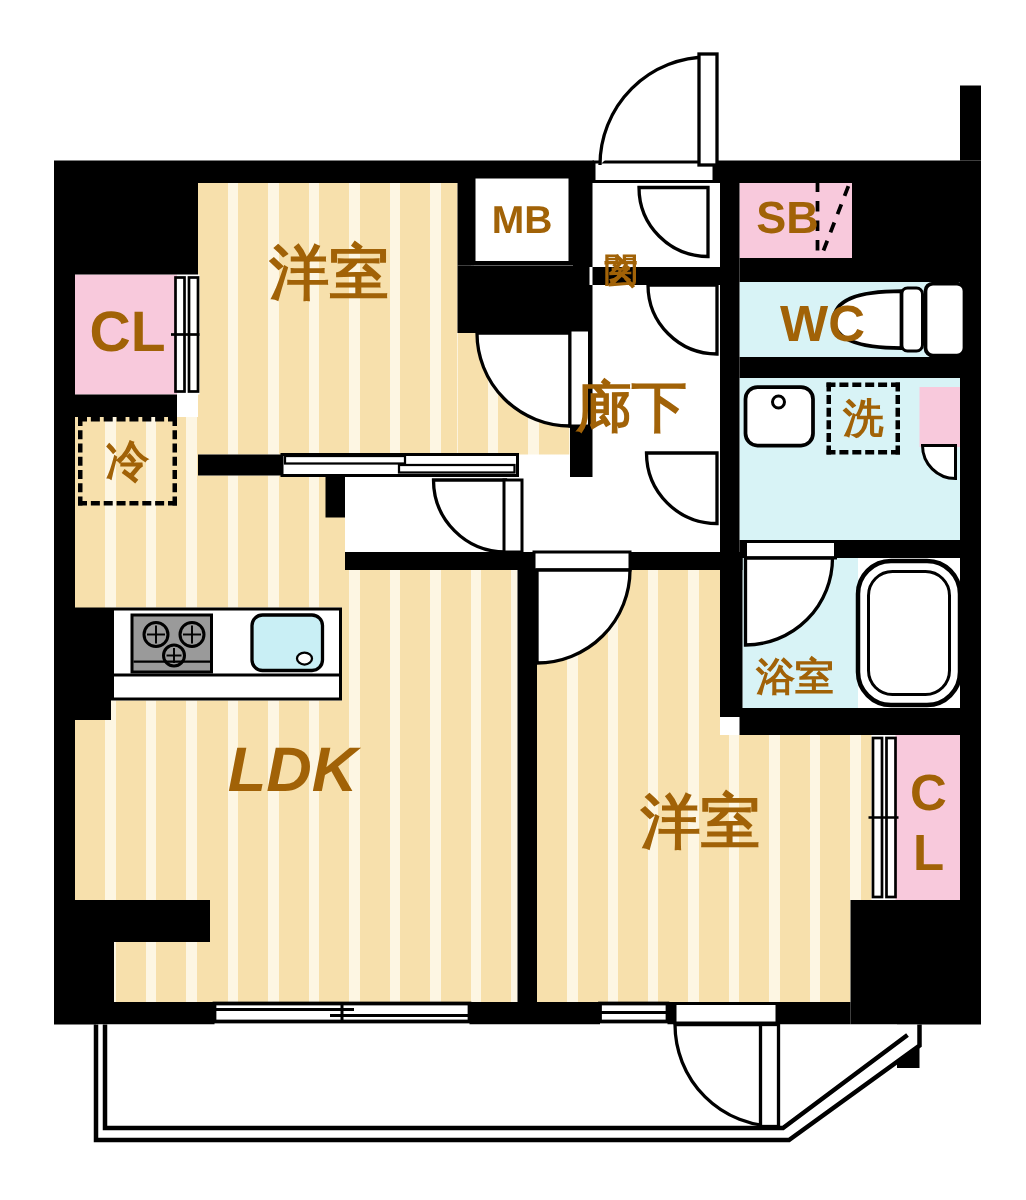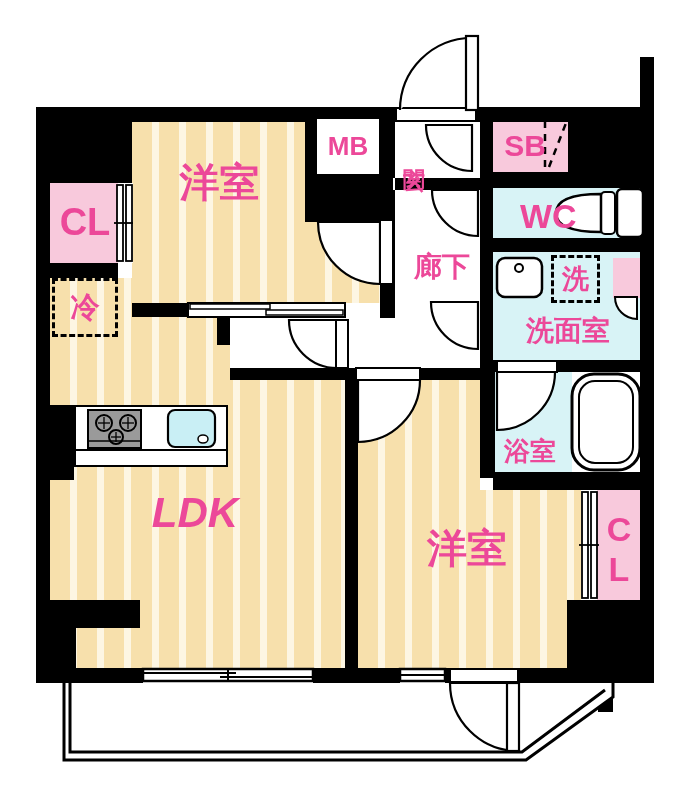--- a/index.html
+++ b/index.html
@@ -1,17 +1,17 @@
 <!DOCTYPE html>
 <html><head>
 <meta charset="utf-8">
 <style>
   html,body{margin:0;padding:0;background:#ffffff;}
   #plan{position:relative;width:673px;height:800px;background:#ffffff;overflow:hidden;
-        font-family:"Liberation Sans","DejaVu Sans",sans-serif;font-weight:bold;color:#ec4899;}
+        font-family:"Liberation Sans","DejaVu Sans",sans-serif;font-weight:bold;color:#a16207;}
   .w{position:absolute;background:#000;z-index:3;}
   .fl{position:absolute;z-index:1;
       background:repeating-linear-gradient(90deg,#F7E0AC 0 20px,#FDF6E3 20px 27px);}
   .white{position:absolute;background:#fff;z-index:2;}
   .pink{position:absolute;background:#F8C9DC;z-index:2;}
   .cyan{position:absolute;background:#D8F3F6;z-index:2;}
   .boxMB{position:absolute;background:#fff;border:3px solid #000;z-index:4;
          display:flex;align-items:center;justify-content:center;font-size:26px;}
   .dash{position:absolute;border:3px dashed #000;z-index:5;
         display:flex;align-items:center;justify-content:center;}
@@ -208,22 +208,21 @@
     </g>
     <g>
       <rect x="168" y="410" width="47" height="37" rx="7" fill="#C9EFF5" stroke="#000" stroke-width="2.2"></rect>
       <ellipse cx="203" cy="439" rx="5" ry="4" fill="#fff" stroke="#000" stroke-width="1.5"></ellipse>
     </g>
   </svg>
 
   <div class="lbl" style="left:132px;top:160px;width:175px;font-size:40px;">洋室</div>
   <div class="lbl" style="left:100px;top:490px;width:190px;font-size:42px;font-style:italic;">LDK</div>
   <div class="lbl" style="left:377px;top:526px;width:180px;font-size:40px;">洋室</div>
-  <div class="lbl" style="left:408px;top:252px;width:68px;font-size:28px;">廊下</div>
+  <div class="lbl" style="left:384px;top:252px;width:68px;font-size:37px;">廊下</div>
   <div class="lbl vert" style="left:398px;top:126px;width:28px;height:52px;font-size:22px;">玄関</div>
   <div class="lbl" style="left:520px;top:198px;width:54px;font-size:34px;">WC</div>
-  <div class="lbl" style="left:522px;top:316px;width:92px;font-size:28px;">洗面室</div>
   <div class="lbl" style="left:500px;top:437px;width:60px;font-size:26px;">浴室</div>
   <div class="lbl" style="left:496px;top:129px;width:58px;font-size:30px;">SB</div>
   <div class="lbl" style="left:54px;top:202px;width:62px;font-size:38px;">CL</div>
   <div class="lbl vert" style="left:601px;top:504px;width:36px;height:92px;font-size:34px;">CL</div>
 
 </div>
 
 </body></html>

